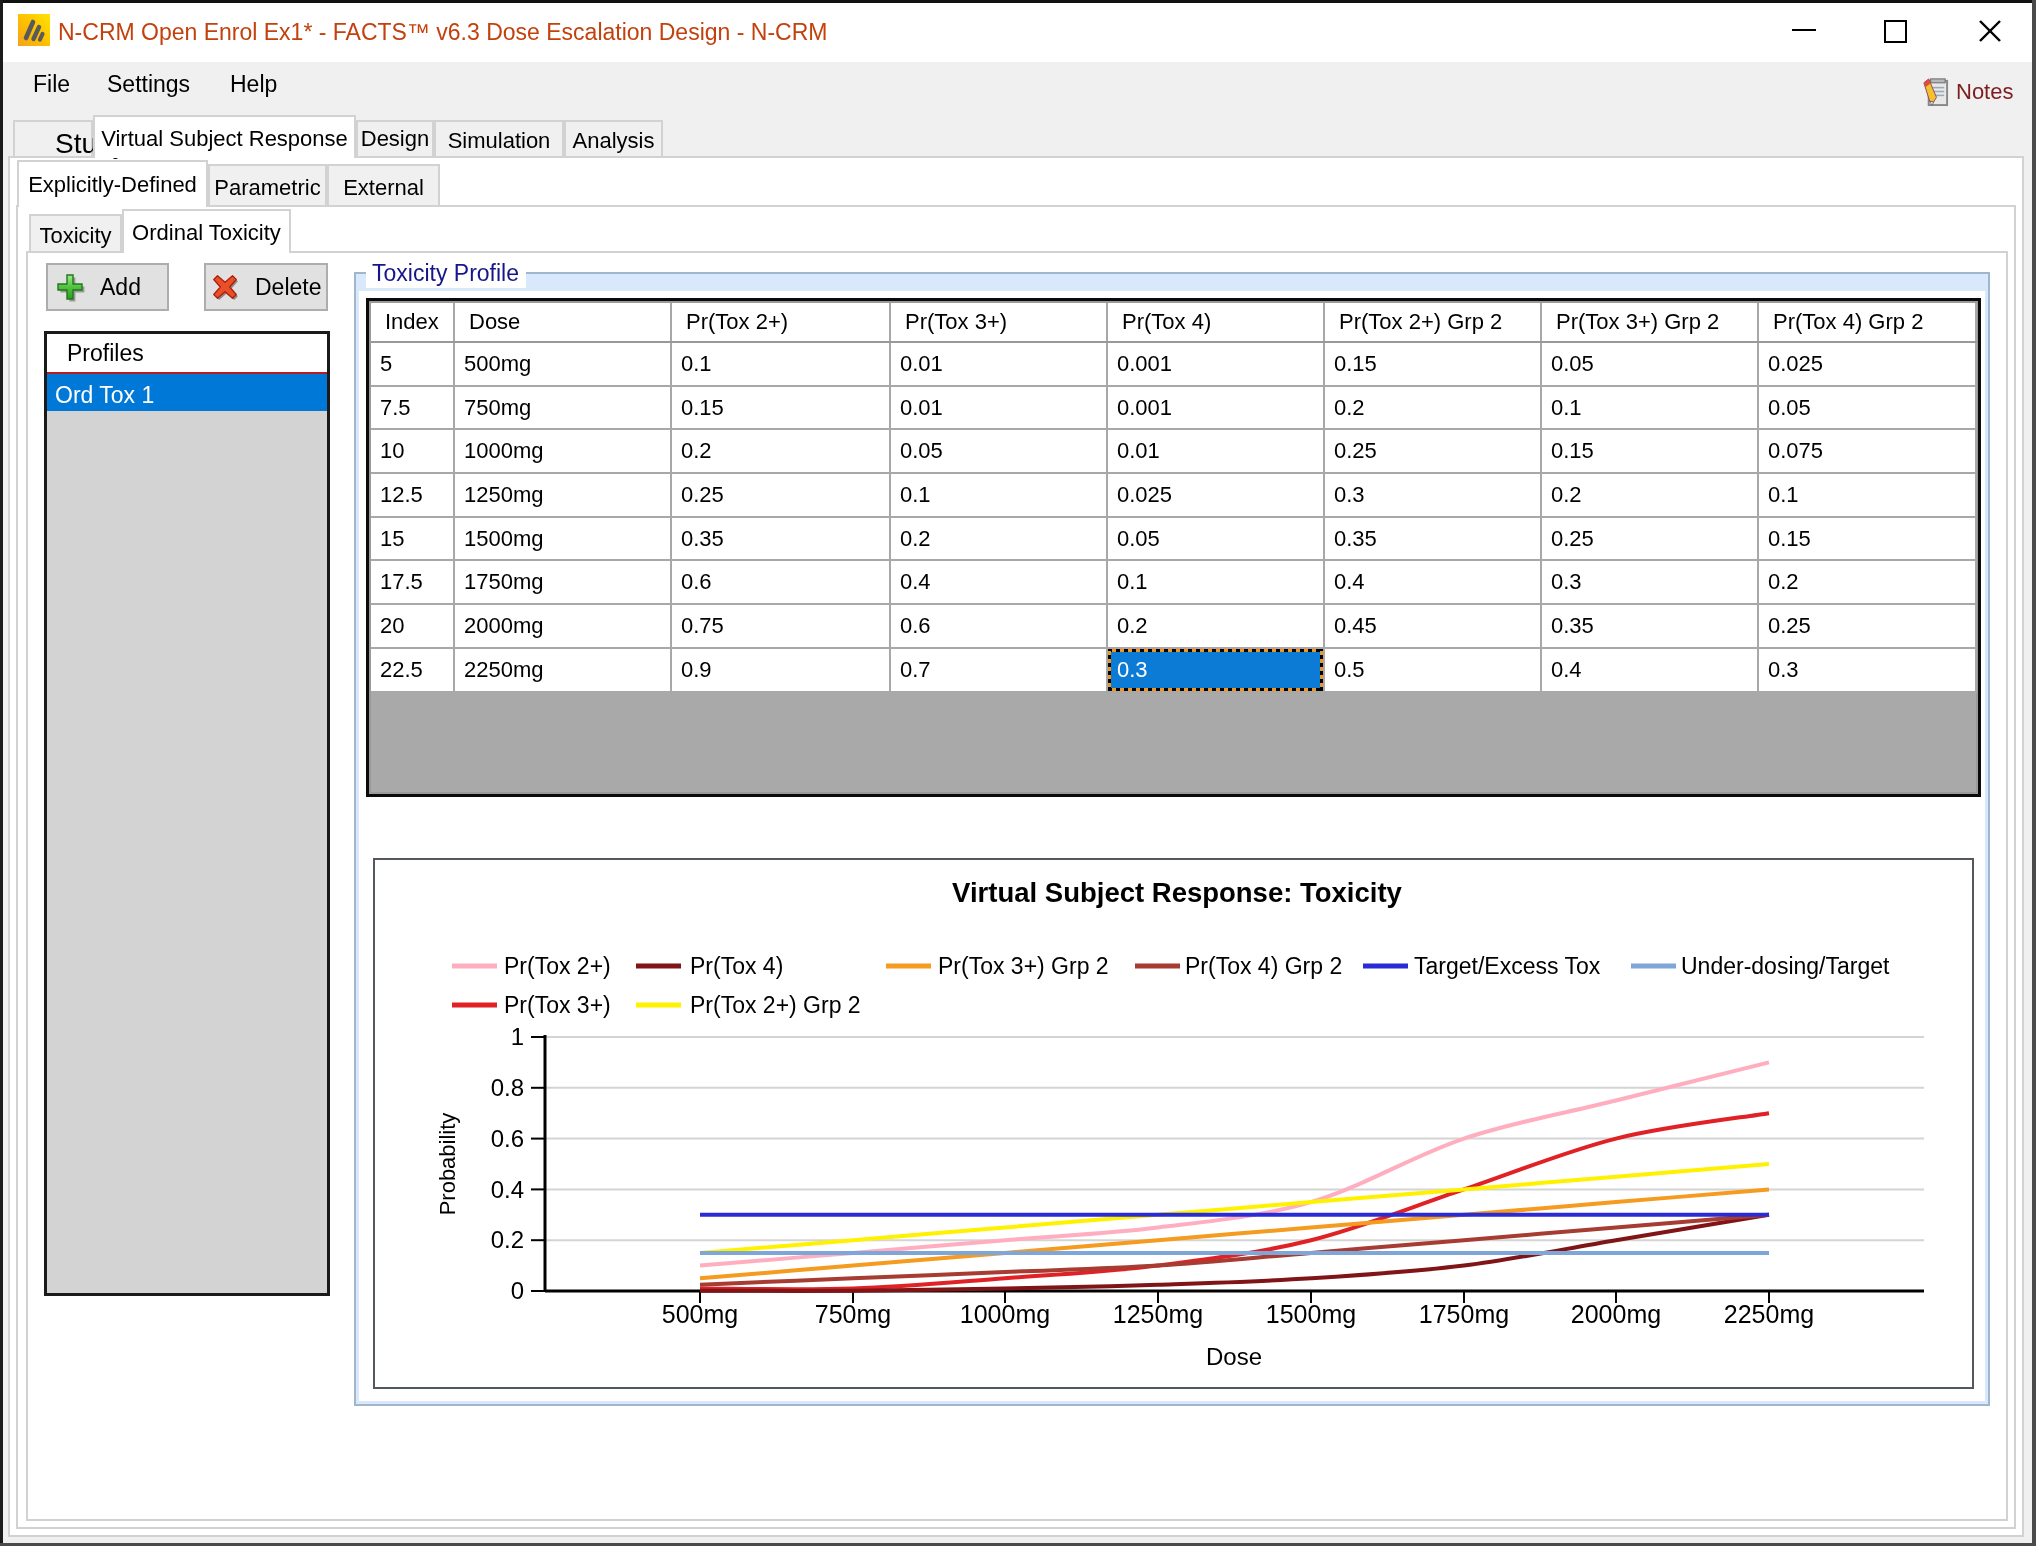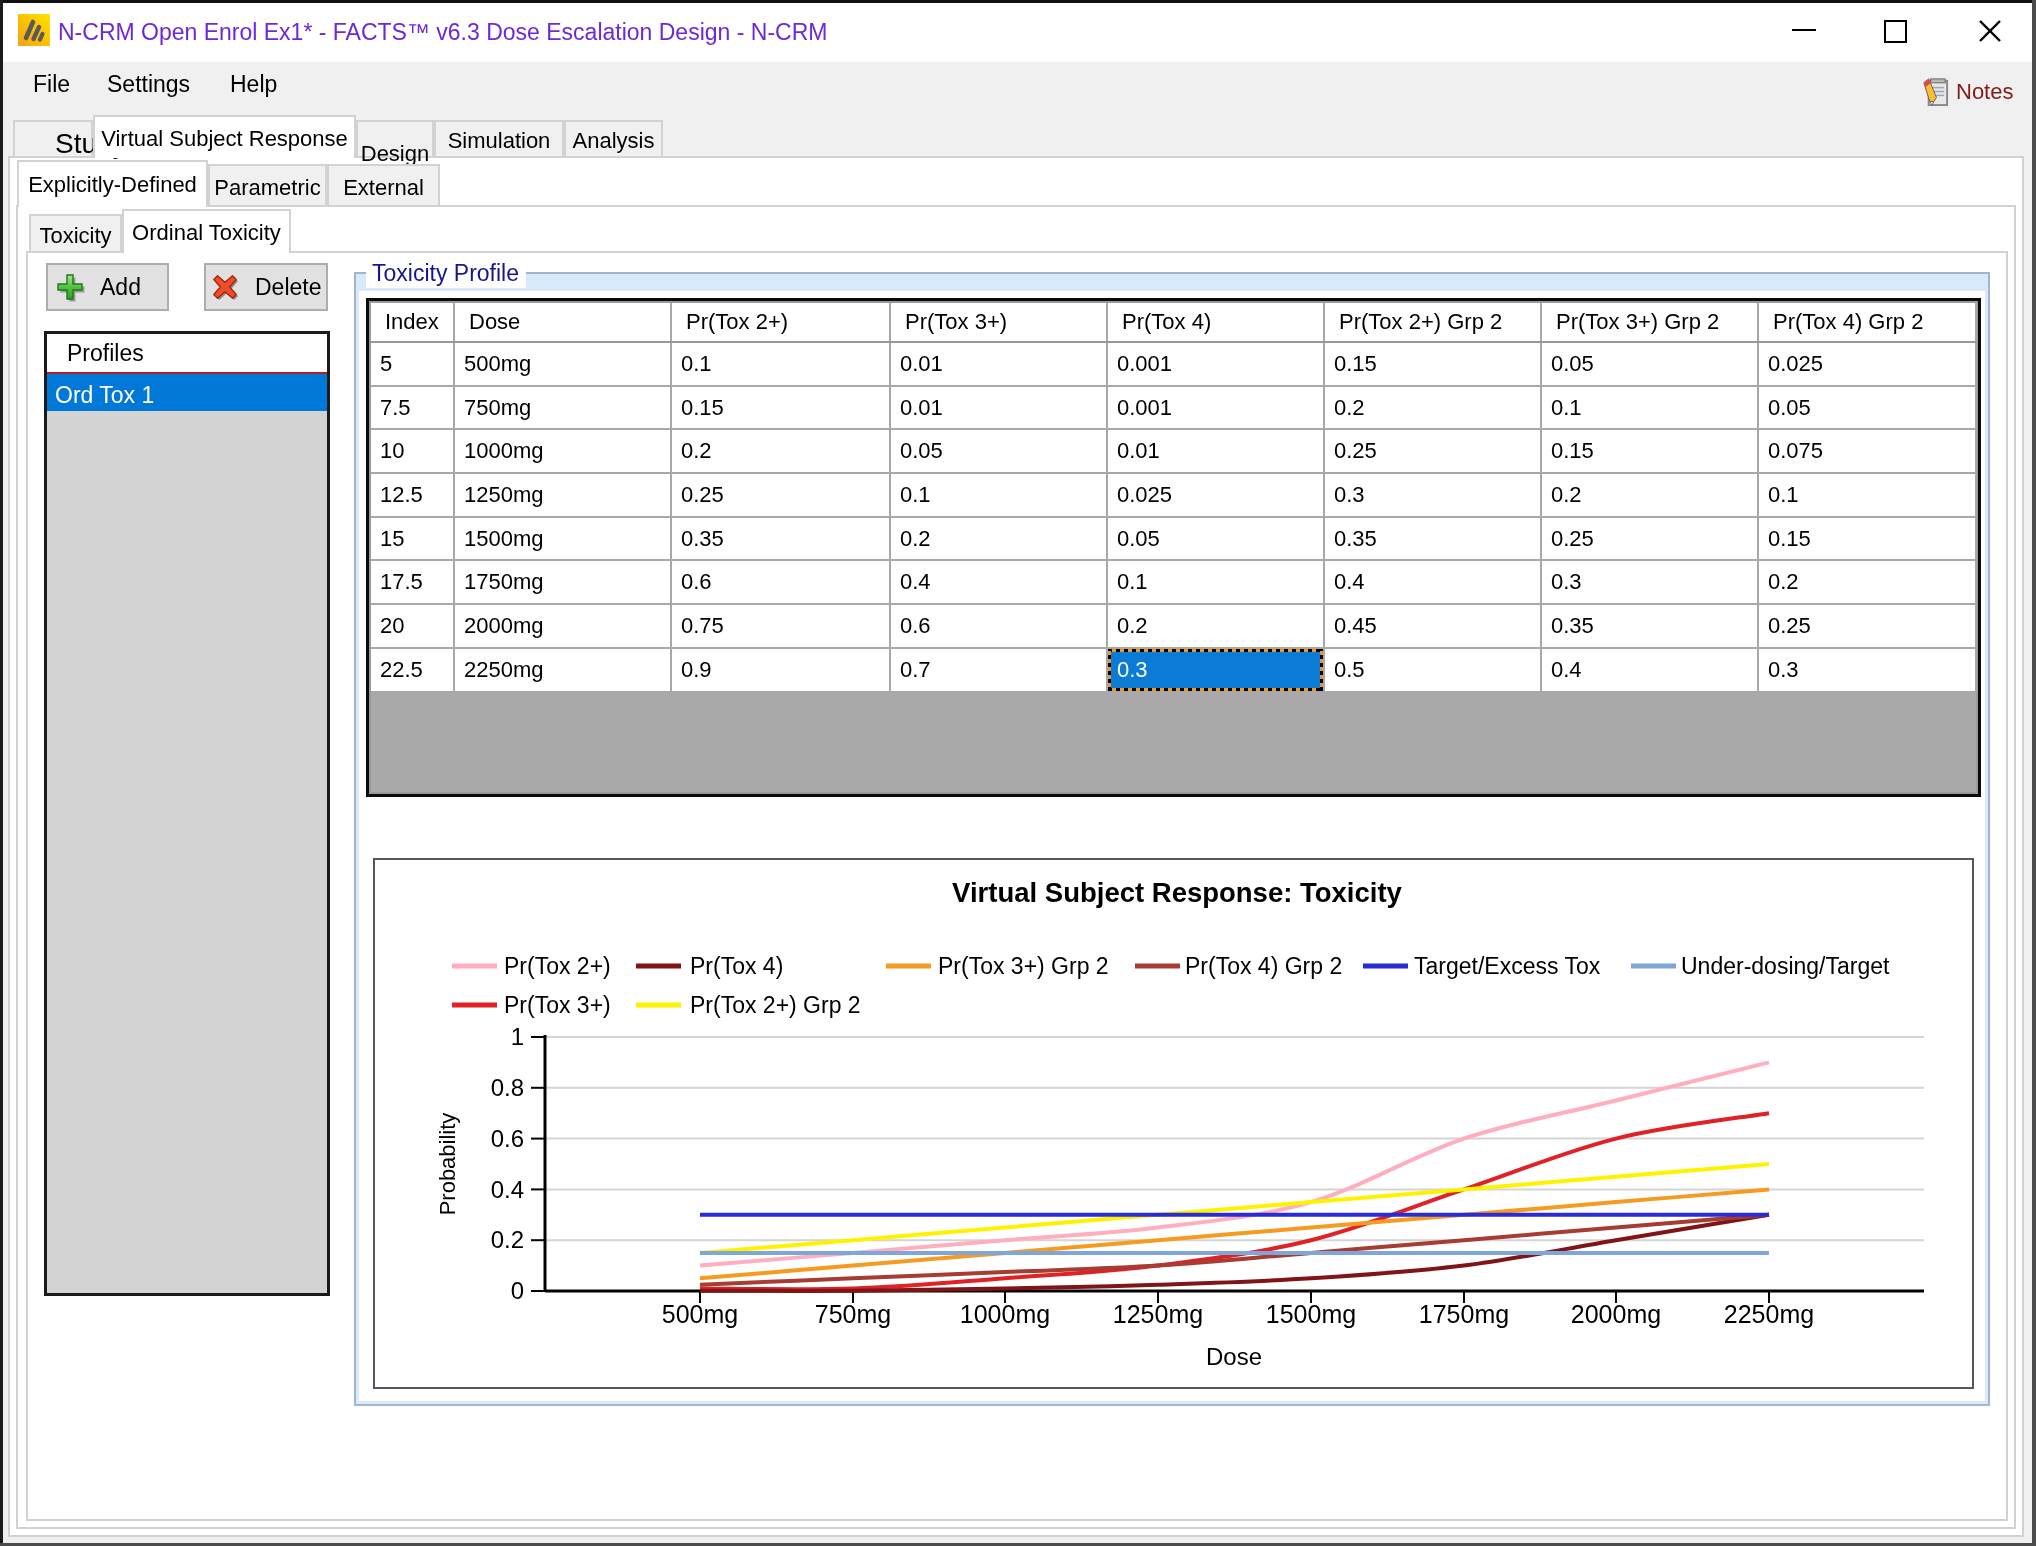--- a/index.html
+++ b/index.html
@@ -26,21 +26,21 @@
       <stop offset="0" stop-color="#ffe400"></stop>
           <stop offset="0.5" stop-color="#fdc100"></stop>
           <stop offset="1" stop-color="#f5a11d"></stop>
     </linearGradient>
       </defs>
     <rect width="32" height="32" fill="url(#ig)"></rect>
     <line x1="8" y1="24" x2="15" y2="8" stroke="#5a5a5a" stroke-width="4.6" stroke-linecap="round"></line>
     <line x1="15.5" y1="25" x2="21" y2="13" stroke="#5a5a5a" stroke-width="4.4" stroke-linecap="round"></line>
     <line x1="22" y1="25.5" x2="24.5" y2="20" stroke="#5a5a5a" stroke-width="4.2" stroke-linecap="round"></line>
   </svg>
-  <div class="abs" style="left:55px;top:16px;font-size:23px;color:#6d28d9;white-space:pre;">N-CRM Open Enrol Ex1* - FACTS™ v6.3 Dose Escalation Design - N-CRM</div>
+  <div class="abs" style="left:55px;top:16px;font-size:23px;color:#c2410c;white-space:pre;">N-CRM Open Enrol Ex1* - FACTS™ v6.3 Dose Escalation Design - N-CRM</div>
   <div class="abs" style="left:1789px;top:26px;width:24px;height:2px;background:#000;"></div>
   <div class="abs" style="left:1881px;top:17px;width:19px;height:19px;border:2px solid #000;"></div>
   <svg class="abs" style="left:1976px;top:17px;" width="22" height="22">
     <line x1="1" y1="1" x2="21" y2="21" stroke="#000" stroke-width="2.4"></line>
     <line x1="21" y1="1" x2="1" y2="21" stroke="#000" stroke-width="2.4"></line>
   </svg>
 </div>
 
 <div class="abs" style="left:3px;top:62px;width:2029px;height:46px;background:#f0f0f0;">
   <div class="abs" style="left:30px;top:9px;font-size:23px;">File</div>
@@ -62,21 +62,21 @@
 
 <div class="abs" style="left:8px;top:156px;width:2016px;height:1381px;background:#fff;border:2px solid #d2d2d2;box-sizing:border-box;"></div>
 
 <div class="tab" style="left:13px;top:120px;width:80px;height:36px;">
     <span style="top:6px;font-size:28px;padding-left:40px;">Study</span>
   </div>
 <div class="tab sel" style="left:93px;top:115px;width:263px;height:43px;">
     <span style="top:9px;font-size:22px;">Virtual Subject Response</span>
   </div>
 <div class="tab" style="left:356px;top:120px;width:78px;height:36px;">
-    <span style="top:19px;font-size:22px;">Design</span>
+    <span style="top:4px;font-size:22px;">Design</span>
   </div>
 <div class="tab" style="left:434px;top:120px;width:130px;height:36px;">
     <span style="top:6px;font-size:22px;">Simulation</span>
   </div>
 <div class="tab" style="left:564px;top:120px;width:99px;height:36px;">
     <span style="top:6px;font-size:22px;">Analysis</span>
   </div>
 
 <div class="abs" style="left:16px;top:205px;width:2000px;height:1324px;background:#fff;border:2px solid #d2d2d2;box-sizing:border-box;z-index:6;"></div>
 <div class="tab sel" style="left:17px;top:160px;width:191px;height:47px;z-index:7;">

